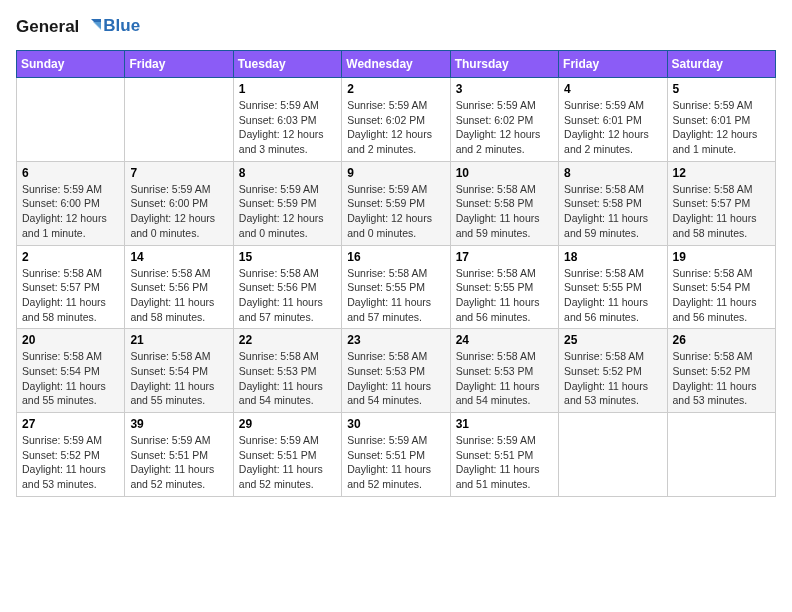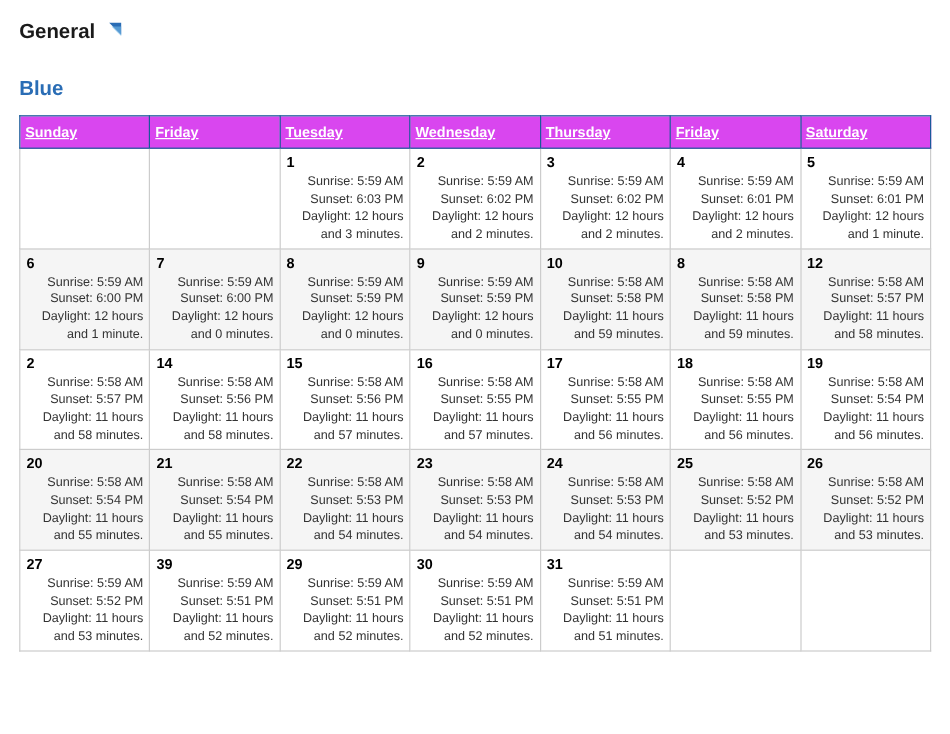--- a/index.html
+++ b/index.html
@@ -32,28 +32,27 @@
     .location {
       font-size: 15px;
       color: #444;
     }
     .calendar {
       width: 100%;
       border-collapse: collapse;
       font-size: 11px;
     }
     .calendar th {
-      background: #d946ef;
+      background: #8b5cf6;
       color: #fff;
       padding: 6px 4px;
       text-align: left;
       font-size: 12px;
       font-weight: bold;
       border: 1px solid #1a5a99;
-      text-decoration: underline;
     }
     .calendar td {
       border: 1px solid #ccc;
       vertical-align: top;
       padding: 4px 5px;
       width: 107px;
       min-height: 80px;
       background: #fff;
     }
     .calendar tr:nth-child(even) td {
@@ -62,40 +61,39 @@
     .day-num {
       font-size: 12px;
       font-weight: bold;
       margin-bottom: 2px;
       display: block;
     }
     .day-info {
       color: #333;
       line-height: 1.4;
       font-size: 10.5px;
-      text-align: right;
     }
     .empty-cell {
       background: #fff !important;
     }
   </style>
 </head>
 <body>
 
 <div class="header">
   <div class="logo">
-    <div style="display:flex;flex-direction:column;align-items:flex-start;">
+    <div style="display:flex;flex-direction:row;align-items:flex-start;">
       <div style="display:flex;align-items:center;gap:2px;">
         <span style="font-size:17px;font-weight:bold;color:#1a1a1a;">General</span>
         <svg width="22" height="22" viewBox="0 0 22 22">
           <polygon points="10,3 20,3 20,13" fill="#2a6db5"></polygon>
           <polygon points="12,6 20,6 20,14" fill="#6aaee0" opacity="0.7"></polygon>
         </svg>
       </div>
-      <span style="font-size:17px;font-weight:bold;color:#2a6db5;margin-top:26px;">Blue</span>
+      <span style="font-size:17px;font-weight:bold;color:#2a6db5;">Blue</span>
     </div>
   </div>
   <div class="title-block">
     <div class="month-title"></div>
     <div class="location"></div>
   </div>
 </div>
 
 <table class="calendar">
   <thead>

